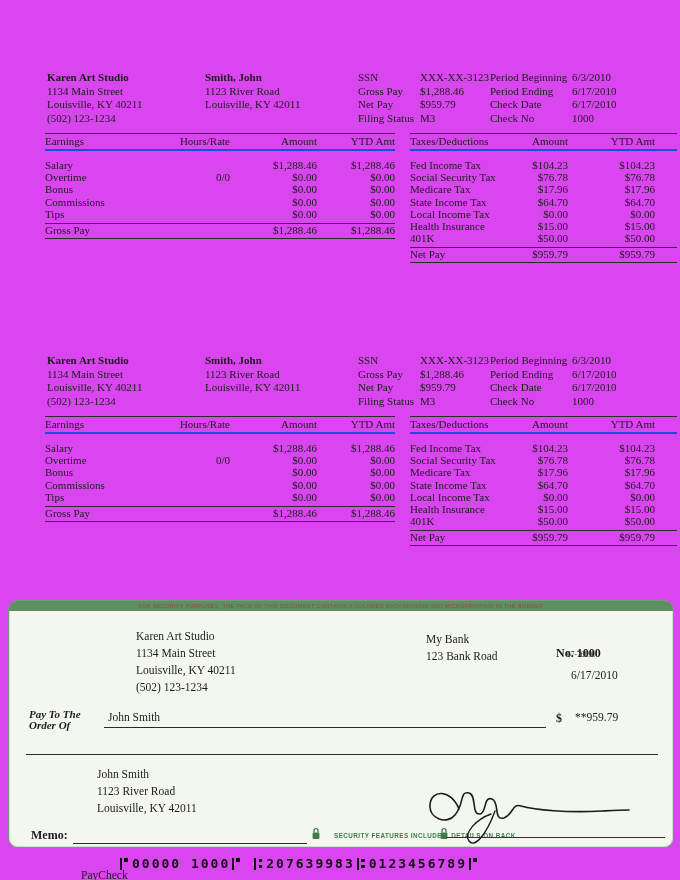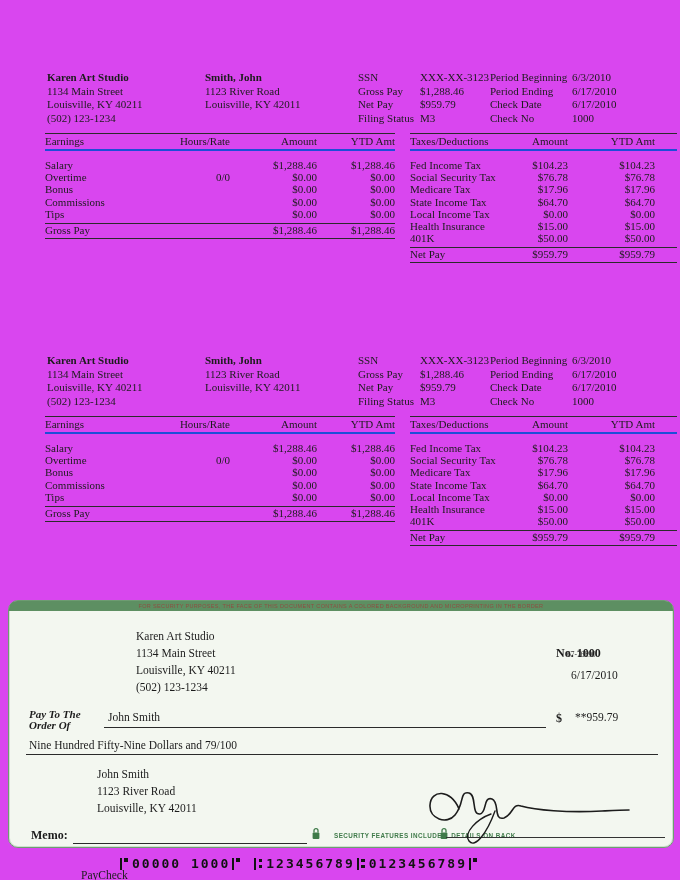--- a/index.html
+++ b/index.html
@@ -333,38 +333,41 @@
   <section class="check">
     <div class="banner">FOR SECURITY PURPOSES, THE FACE OF THIS DOCUMENT CONTAINS A COLORED BACKGROUND AND MICROPRINTING IN THE BORDER</div>
 
     <div class="chk-company">
       <div>Karen Art Studio</div>
       <div>1134 Main Street</div>
       <div>Louisville, KY 40211</div>
       <div>(502) 123-1234</div>
     </div>
 
+    <div class="chk-bank">
+      <div>My Bank</div>
+      <div>123 Bank Road</div>
+    </div>
 
     <div class="chk-no">
       <span>No.</span>
       <span>1000</span>
     </div>
     <div class="fraction">67-76890</div>
     <div class="chk-date">6/17/2010</div>
 
     <div class="payto">
       <div>Pay To The</div>
       <div>Order Of</div>
     </div>
     <div class="payee-name">John Smith</div>
     <div class="payee-line"></div>
     <div class="amt-dollar">$</div>
     <div class="amt-num">**959.79</div>
 
-    <div class="amt-words">Nine Hundred Fifty-Nine Dollars and 79/100</div>
     <div class="words-line"></div>
 
     <div class="payee-addr">
       <div>John Smith</div>
       <div>1123 River Road</div>
       <div>Louisville, KY 42011</div>
     </div>
 
     <div class="memo b">Memo:</div>
     <div class="memo-val">PayCheck</div>
@@ -386,19 +389,19 @@
       <path d="M78 32 C70 54 58 70 52 62 C46 54 60 40 74 35" fill="none" stroke="#1c1c1c" stroke-width="1.4" stroke-linecap="round"></path>
     </svg>
   </section>
 
   <div class="micr">
     <span class="micr-sym micr-onus"></span>
     <span>00000 1000</span>
     <span class="micr-sym micr-onus"></span>
     <span style="width:8px"></span>
     <span class="micr-sym micr-transit"></span>
-    <span>123456789</span>
+    <span>207639983</span>
     <span class="micr-sym micr-transit"></span>
     <span>0123456789</span>
     <span class="micr-sym micr-onus"></span>
   </div>
 
 </div>
 
 </body></html>

